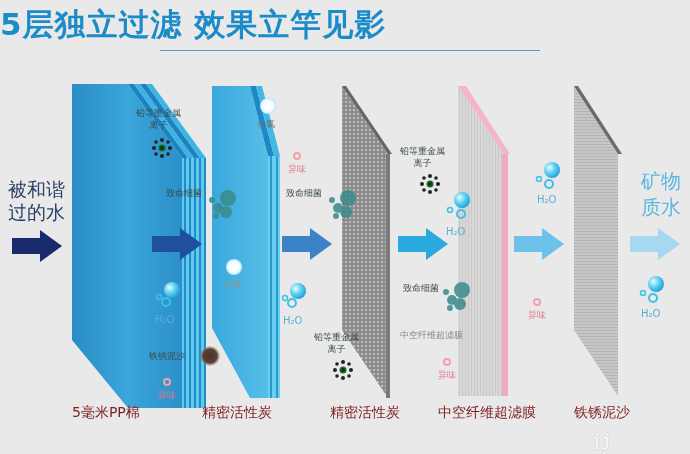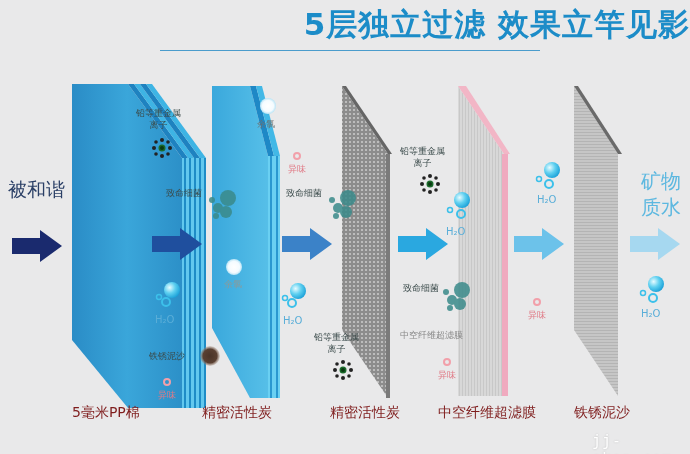--- a/index.html
+++ b/index.html
@@ -1,36 +1,37 @@
 <!DOCTYPE html>
 <html><head>
 <meta charset="utf-8">
 <style>
   html,body{margin:0;padding:0;}
   body{width:690px;height:454px;background:#e9e9ea;position:relative;overflow:hidden;font-family:"DejaVu Sans","Liberation Sans",sans-serif;}
   .abs{position:absolute;}
-  .title{left:0;width:690px;top:4px;text-align:right;font-size:31px;font-weight:bold;color:#1c8cc8;letter-spacing:1px;}
+  .title{left:0;width:690px;top:4px;text-align:left;font-size:31px;font-weight:bold;color:#1c8cc8;letter-spacing:1px;}
   .title-rule{left:160px;width:380px;top:50px;height:1px;background:#4a9ccc;}
   .side-label{font-size:19px;color:#2a3f66;line-height:23px;text-align:right;}
   .side-label.right{color:#5db8e0;}
   .small{font-size:9px;color:#3a4a4a;line-height:12px;text-align:center;white-space:nowrap;font-family:Liberation Mono, monospace;}
   .odor{font-size:9px;color:#e07a86;white-space:nowrap;display:flex;align-items:center;gap:3px;flex-direction:column;}
   .odor .ring{width:8px;height:8px;border:2px solid #f2a0aa;border-radius:50%;box-sizing:border-box;}
   .stage-label{font-size:14px;color:#7f1d1d;white-space:nowrap;top:404px;}
   .h2o-text{font-size:10px;color:#5aaed8;}
   .watermark{font-family:"DejaVu Sans Mono",monospace;font-size:15px;color:#ffffff;letter-spacing:1px;text-shadow:0 0 2px #bbb;}
 </style>
 </head>
 <body>
 
 <div class="abs title">5层独立过滤 效果立竿见影</div>
 <div class="abs title-rule"></div>
 
 <div class="abs side-label" style="left:8px;top:178px;">
   <div>被和谐</div>
+  <div>过的水</div>
 </div>
 
 <div class="abs side-label right" style="left:634px;top:168px;font-size:20px;line-height:26px;margin-left:7px;">
   <div>矿物</div>
   <div>质水</div>
 </div>
 
 <svg class="abs" style="left:0;top:0;" width="690" height="454">
   <defs>
     <linearGradient id="ppGrad" x1="0" x2="1" y1="0" y2="0">

